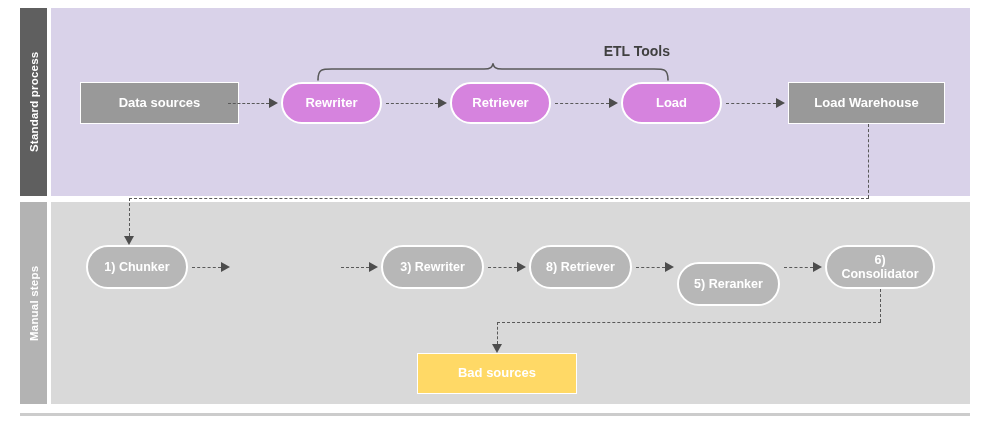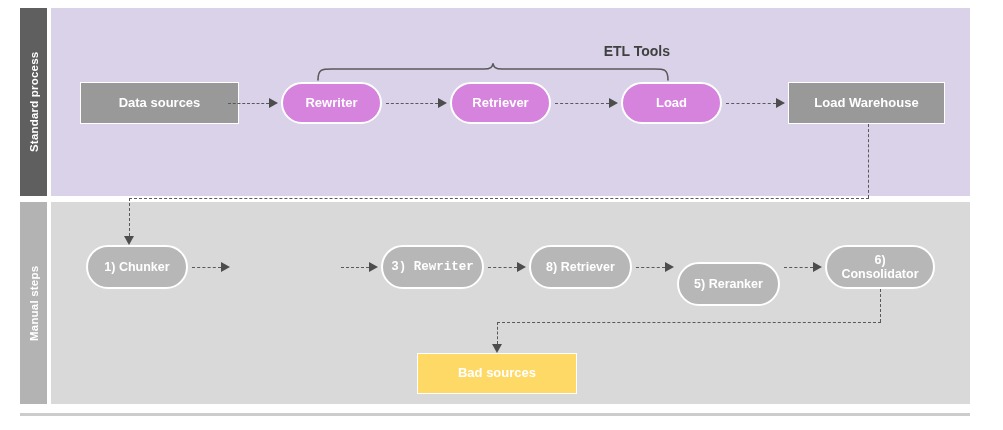--- a/index.html
+++ b/index.html
@@ -93,21 +93,21 @@
 
   <div class="node pill magenta n-top" style="left:450px;top:82px;width:101px;">Retriever</div>
 
   <div class="node pill magenta n-top" style="left:621px;top:82px;width:101px;">Load</div>
 
   <div class="node rect gray n-top" style="left:788px;top:82px;width:157px;">Load Warehouse</div>
 
   <div class="node pill softgray n-bot" style="left:86px;top:245px;width:102px;">1) Chunker</div>
 
 
-  <div class="node pill softgray n-bot" style="left:381px;top:245px;width:103px;font-family:Liberation Mono, monospace;">3) Rewriter</div>
+  <div class="node pill softgray n-bot" style="left:381px;top:245px;width:103px;">3) Rewriter</div>
 
   <div class="node pill softgray n-bot" style="left:529px;top:245px;width:103px;">8) Retriever</div>
 
   <div class="node pill softgray n-bot" style="left:677px;top:262px;width:103px;">5) Reranker</div>
 
   <div class="node pill softgray n-bot" style="left:825px;top:245px;width:110px;white-space:pre-line;">6)
 Consolidator</div>
 
   <div class="node rect yellow n-bot" style="left:417px;top:353px;width:160px;height:41px;font-size:13px;">Bad sources</div>
 

